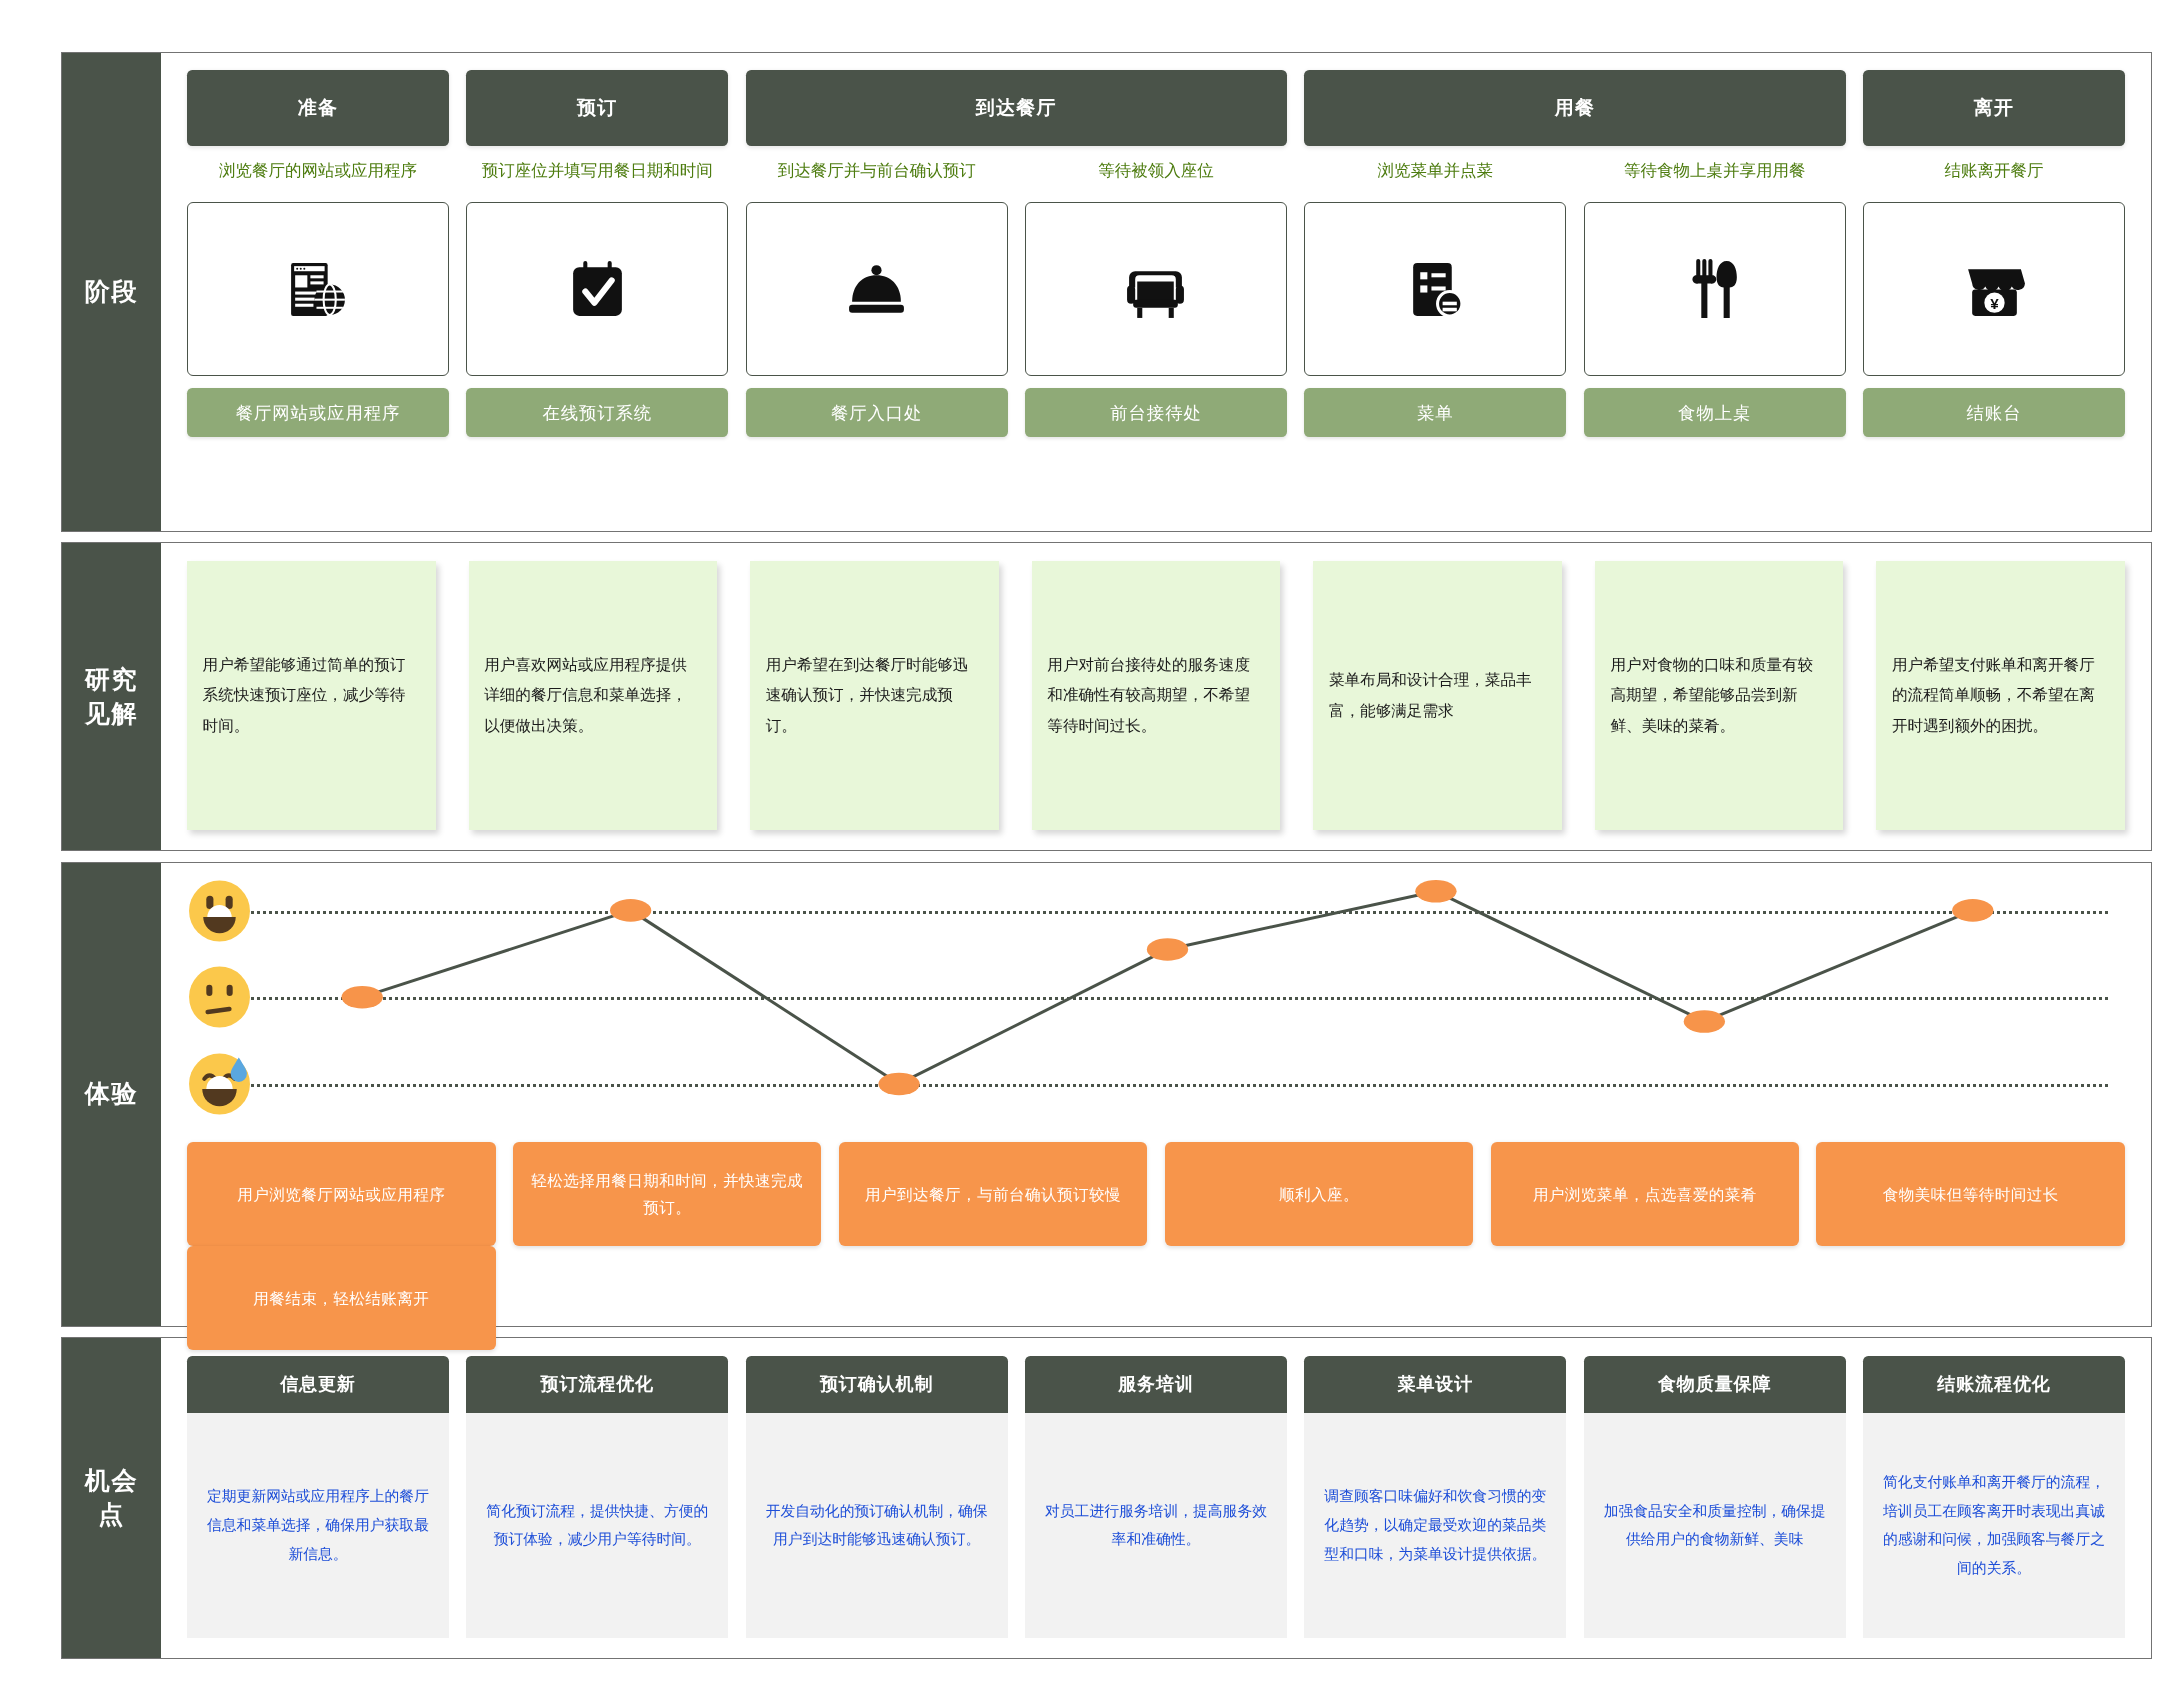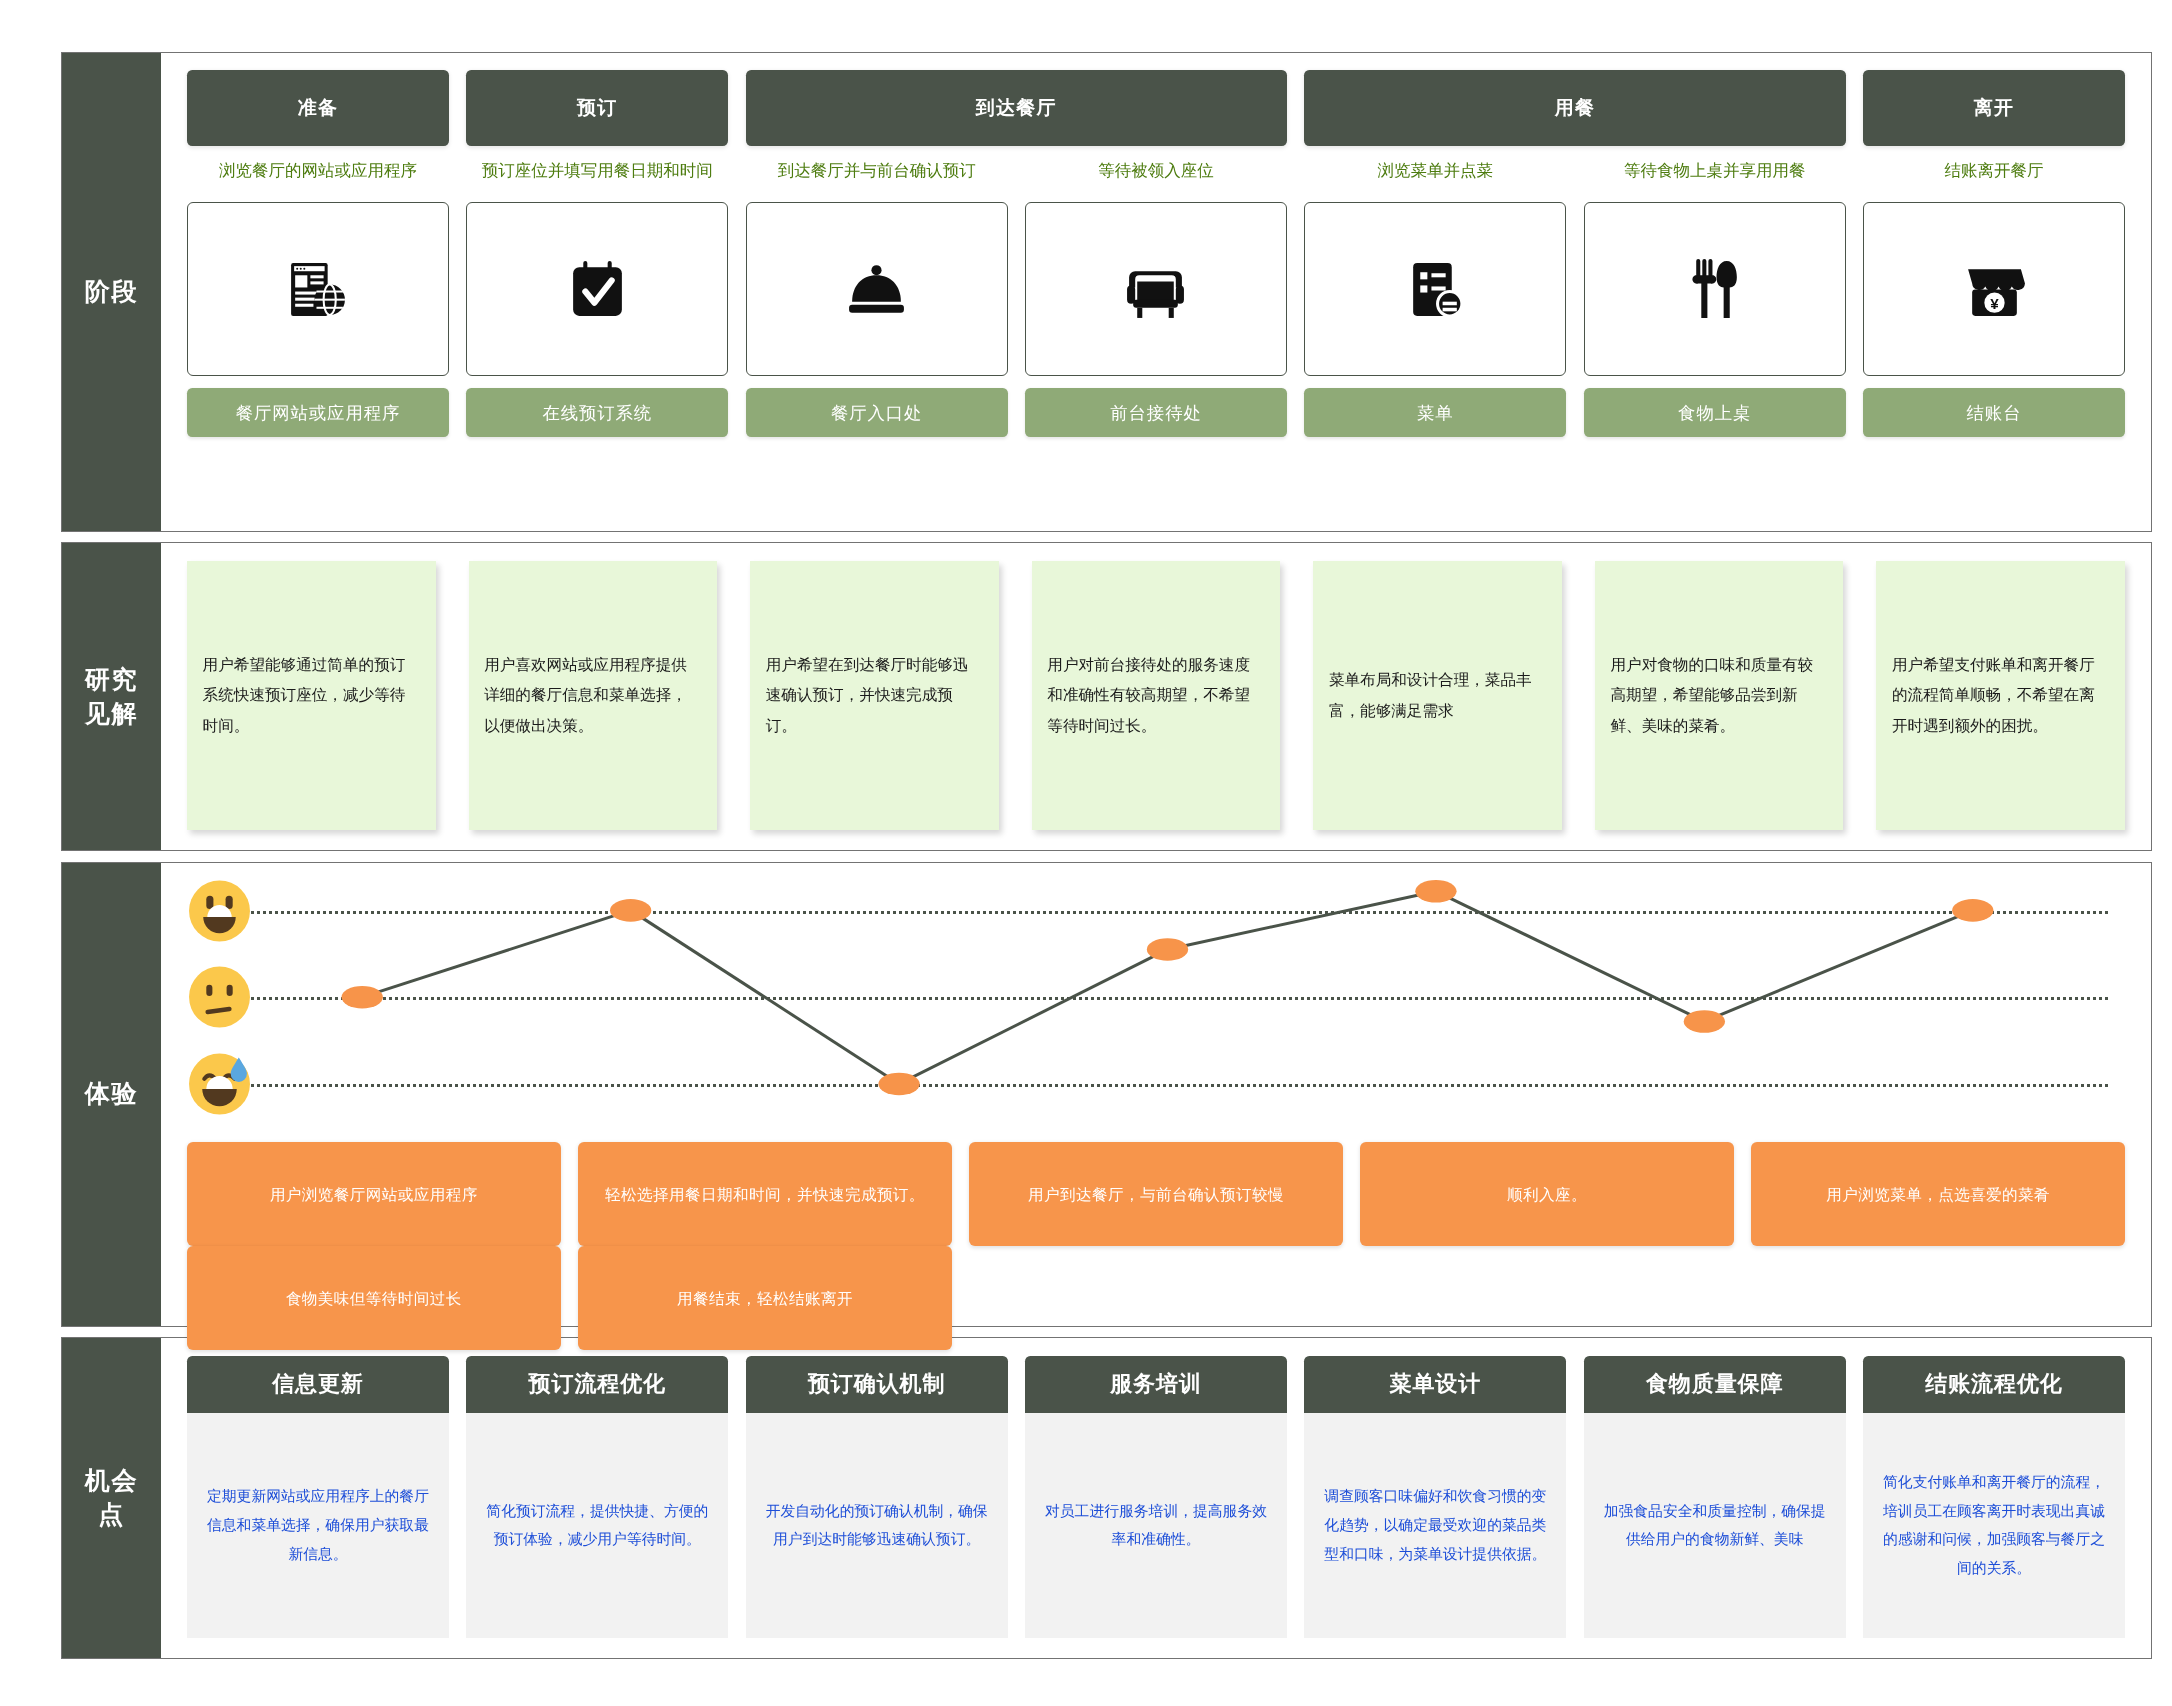--- a/index.html
+++ b/index.html
@@ -109,21 +109,21 @@
   .face { position:absolute; left: 0; width: 65px; height: 65px; transform: translateY(-50%); }
   .face svg { width: 65px; height: 65px; }
   .gridlines { position:absolute; left: 41px; right: 17.4px; top:0; height:100%; }
   .gl {
     position:absolute; left:0; right:0; height: 0;
     border-top: 3.9px dotted #4a5349;
   }
   .chart-svg { position:absolute; left:41px; right:17.4px; top:0; height:100%; width: calc(100% - 59px); }
 
   .act-row {
-    display:grid; grid-template-columns: repeat(5,1fr);
+    display:grid; grid-template-columns: repeat(6,1fr);
     column-gap: 17.4px; margin-top: 19px;
   }
   .act {
     background:#f7954b; color:#fff;
     border-radius: 6px; min-height: 104px;
     display:flex; align-items:center; justify-content:center;
     text-align:center; padding: 11.3px 14px;
     font-size: 15.6px; line-height: 1.75; letter-spacing:0.4px;
     box-shadow: 0 1.7px 4.3px rgba(0,0,0,.12);
   }
@@ -133,21 +133,21 @@
   .opp-row {
     display:grid; grid-template-columns: repeat(7,1fr);
     column-gap: 17.4px; height:100%;
   }
   .opp { display:flex; flex-direction:column; height: 100%; }
   .opp-title {
     background:#4a5349; color:#fff;
     border-radius: 5.2px 5.2px 0 0;
     height: 57px;
     display:flex; align-items:center; justify-content:center;
-    font-size: 22px; font-weight:600; letter-spacing:0.9px;
+    font-size: 18px; font-weight:600; letter-spacing:0.9px;
   }
   .opp-body {
     background:#f2f2f2; flex:1 1 auto;
     display:flex; align-items:center; justify-content:center;
     text-align:center; padding: 12px 13px;
     font-size: 14.8px; line-height: 1.95; color:#1d4ed8;
   }
 </style>
 </head>
 <body>

